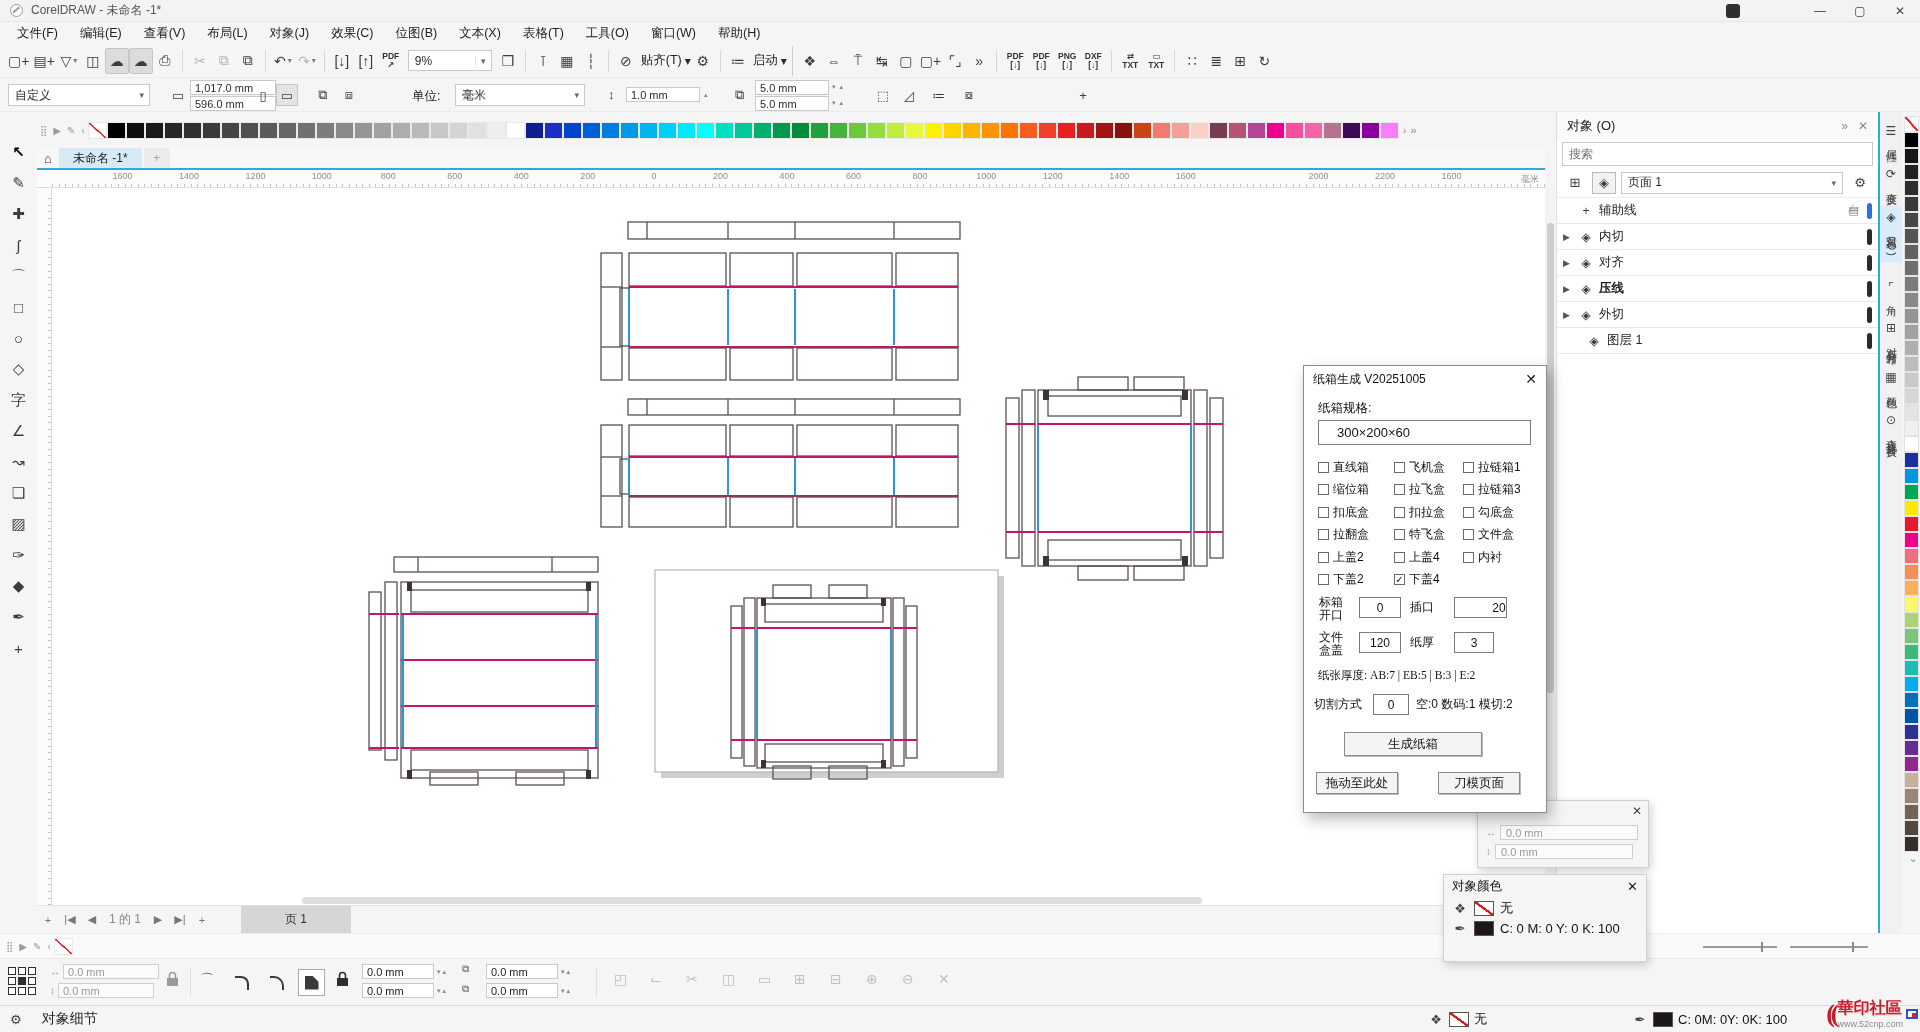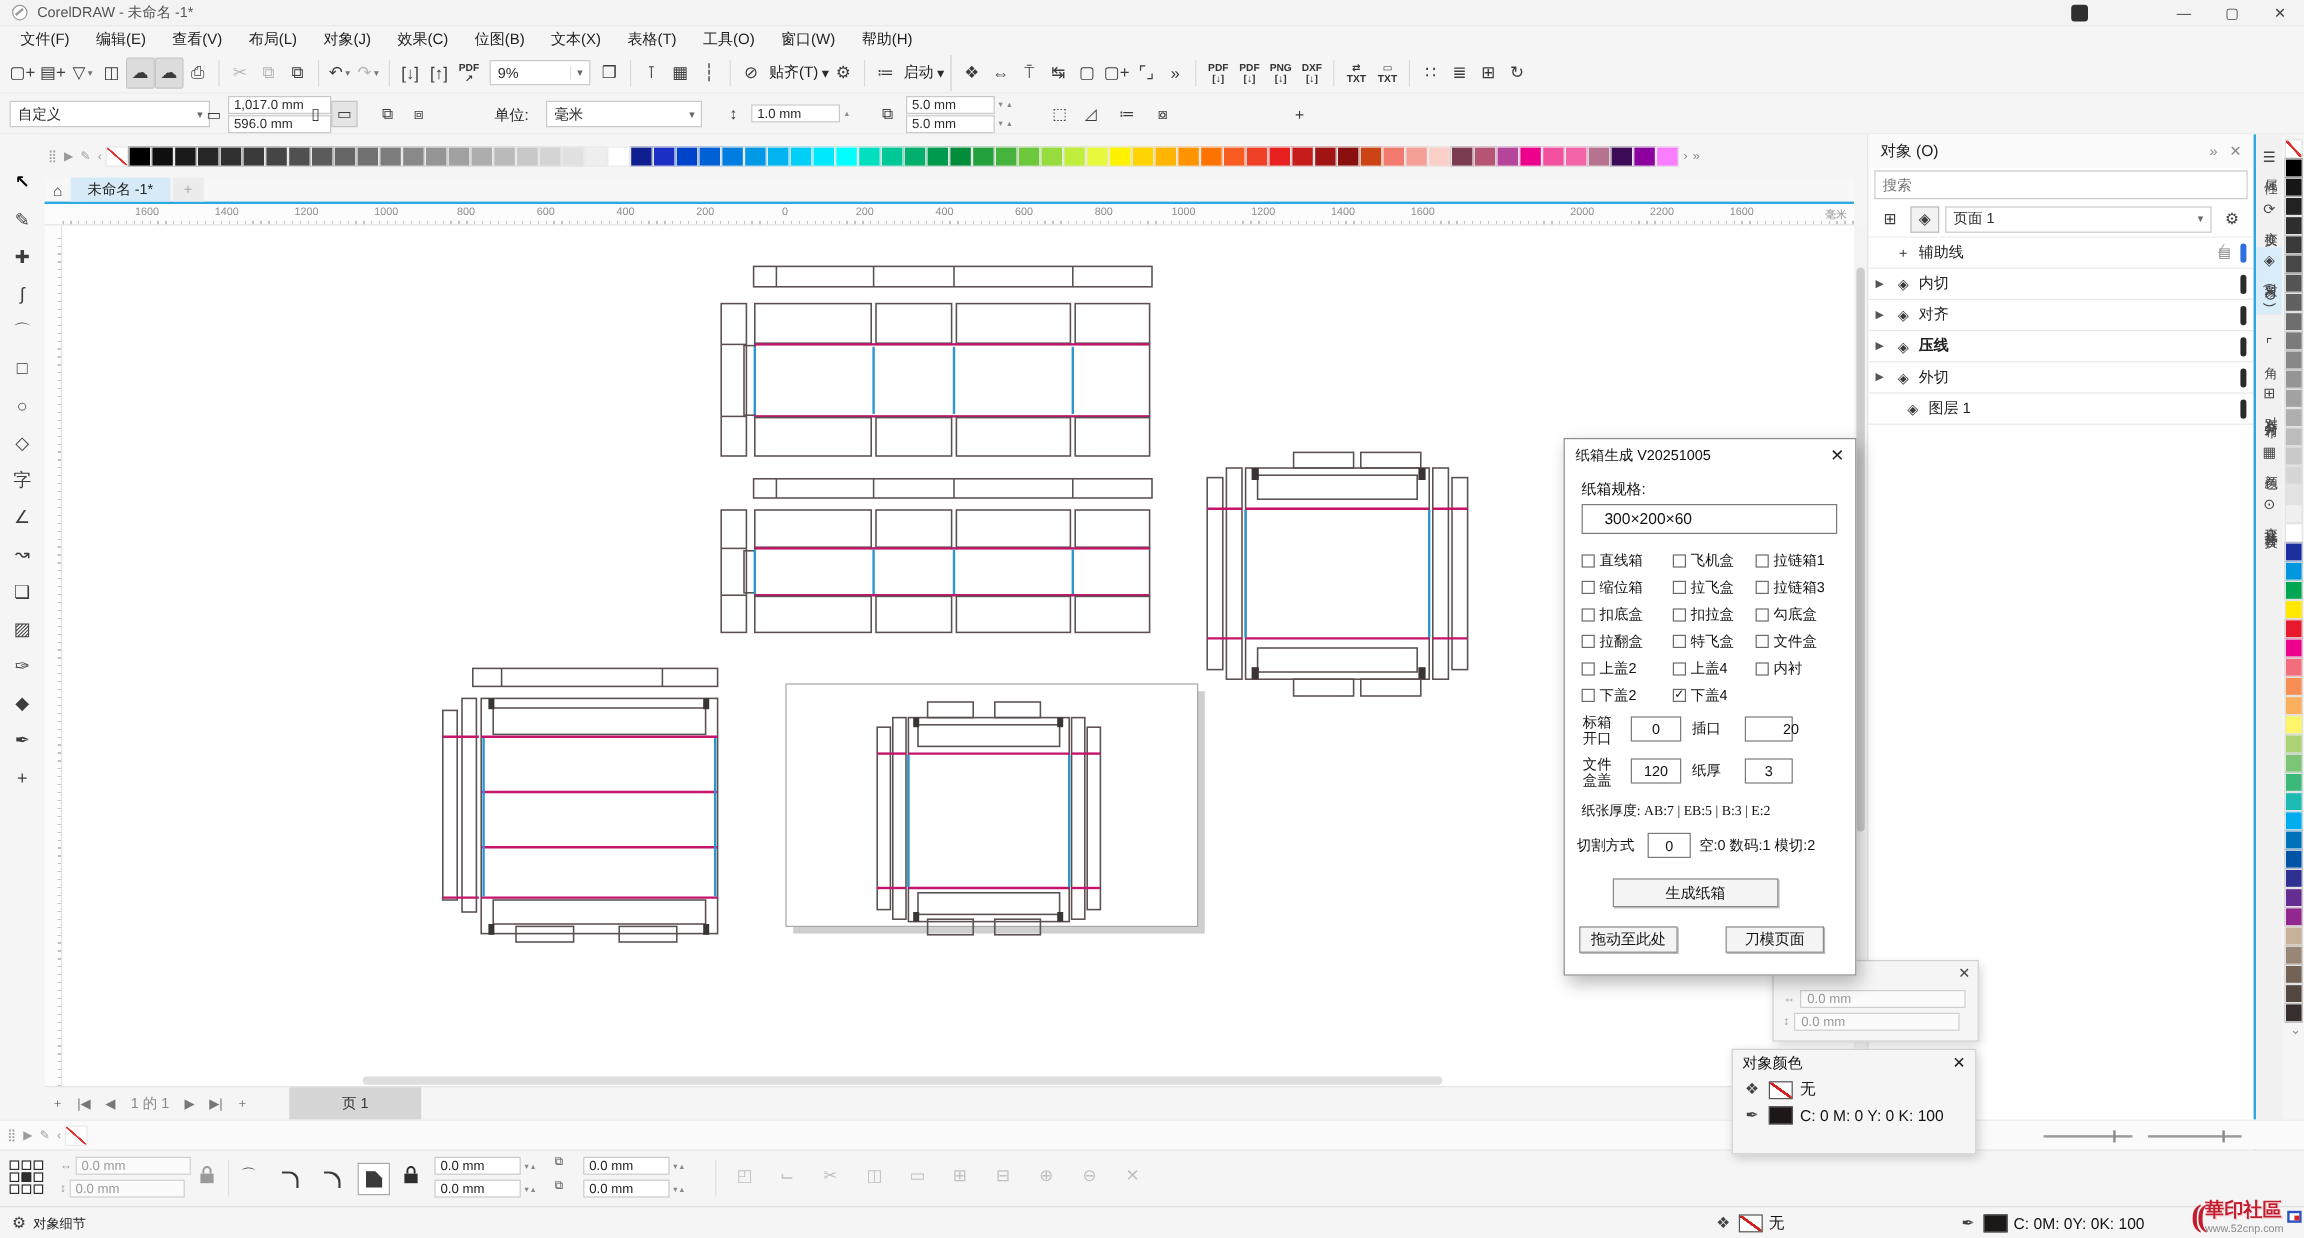--- a/index.html
+++ b/index.html
@@ -154,21 +154,21 @@
   .corner-btn.r1 span{border-top-right-radius:8px;}
   .corner-btn.r2 span{border-top-right-radius:10px;border-top-color:#3a3a3a;}
   .corner-btn.r3 span{clip-path:polygon(0 0,60% 0,100% 40%,100% 100%,0 100%);background:transparent;}
   .corner-btn.framed{border:1px solid #a9a9a9;background:#fff;}
   .locksvg{position:absolute;}
   .bb-icon{position:absolute;top:12px;font-size:14px;color:#c0c0c0;}
   .bb-sep{position:absolute;top:8px;width:1px;height:30px;background:#dedede;}
   
   #statusbar{left:0;top:1005px;width:1920px;height:27px;background:#f5f5f5;border-top:1px solid #ddd;display:flex;align-items:center;}
   #statusbar .gear{margin-left:10px;font-size:13px;color:#3a3a3a;}
-  #statusbar .sb-text{margin-left:6px;font-size:11px;color:#222;}
+  #statusbar .sb-text{margin-left:20px;font-size:14px;color:#222;}
   .sb-group{position:absolute;display:flex;align-items:center;gap:5px;font-size:13px;color:#111;}
   .wm{position:absolute;right:2px;bottom:0;height:37px;display:flex;align-items:center;z-index:50;}
   .wm .curls{color:#c21d2f;font-weight:bold;font-size:26px;letter-spacing:-4px;margin-right:2px;font-family:"Liberation Serif","DejaVu Serif",serif;}
   .wm .wm-main{color:#c21d2f;font-weight:bold;font-size:16px;text-shadow:0 0 2px #fff,1px 1px 0 #f0c0c0;font-family:"Liberation Serif","DejaVu Serif",serif;}
   .wm .wm-url{color:#8a8a8a;font-size:9px;text-align:right;}
   .wm .mini{width:12px;height:10px;border:2px solid #2a53c4;background:#fff;position:relative;margin-left:3px;}
   .wm .mini:after{content:"";position:absolute;right:0;bottom:0;width:4px;height:4px;background:#d22;}
 </style>
 </head>
 <body>
@@ -277,21 +277,21 @@
         <span>TXT</span>
       </span>
       <span class="tb-sep"></span>
       <span class="tbi">∷</span>
       <span class="tbi">≣</span>
       <span class="tbi">⊞</span>
       <span class="tbi">↻</span>
     </div>
 
   <div id="propbar" class="abs">
-    <div class="pb-select" style="left:8px;top:6px;width:167px;">
+    <div class="pb-select" style="left:8px;top:6px;width:142px;">
       <span>自定义</span>
         <span class="dd">▾</span>
     </div>
     <span class="pb-icon" style="left:172px;top:10px;">▭</span>
     <div class="pb-field" style="left:190px;top:2px;">
         <span>1,017.0 mm</span>
       </div>
     <div class="pb-field" style="left:190px;top:18px;">
         <span>596.0 mm</span>
       </div>
@@ -838,21 +838,21 @@
         <label class="dlg-check">
           <span class="cbox">✓</span>
           <span>下盖4</span>
         </label>
       </div>
     <div class="dlg-frow" style="top:228px;">
       <span class="dlg-lbl" style="left:15px;top:2px;">标箱
 开口</span>
       <span class="dlg-box" style="left:55px;top:3px;width:42px;height:21px;">0</span>
       <span class="dlg-lbl" style="left:106px;top:7px;">插口</span>
-      <span class="dlg-box" style="left:150px;top:3px;width:40px;height:21px;padding-left:37px;">20</span>
+      <span class="dlg-box" style="left:150px;top:3px;width:53px;height:21px;padding-left:37px;">20</span>
     </div>
     <div class="dlg-frow" style="top:263px;">
       <span class="dlg-lbl" style="left:15px;top:2px;">文件
 盒盖</span>
       <span class="dlg-box" style="left:55px;top:3px;width:42px;height:21px;">120</span>
       <span class="dlg-lbl" style="left:106px;top:7px;">纸厚</span>
       <span class="dlg-box" style="left:150px;top:3px;width:40px;height:21px;">3</span>
     </div>
     <div class="dlg-info" style="top:302px;">纸张厚度: AB:7 | EB:5 | B:3 | E:2</div>
     <div class="dlg-frow" style="top:326px;">

